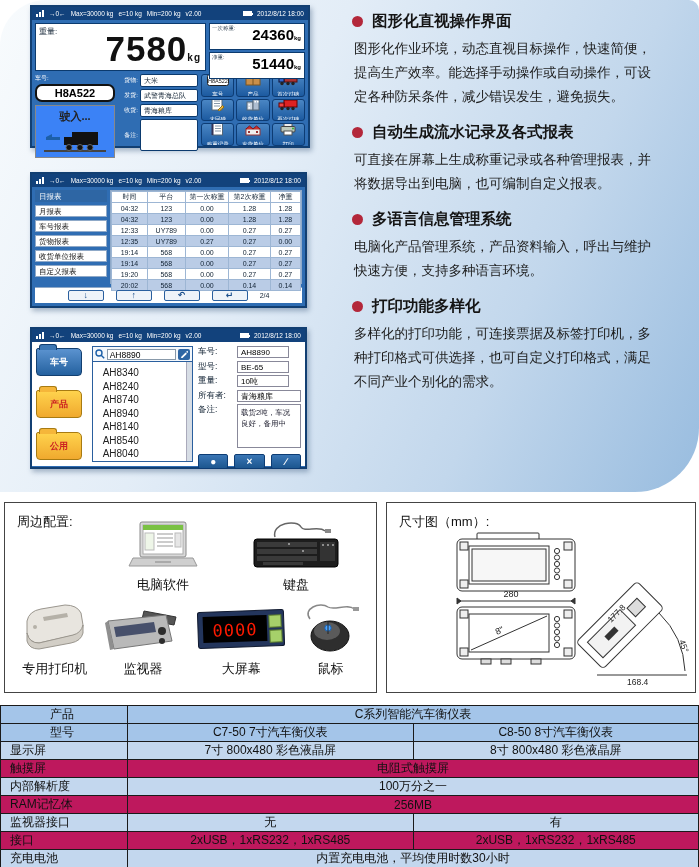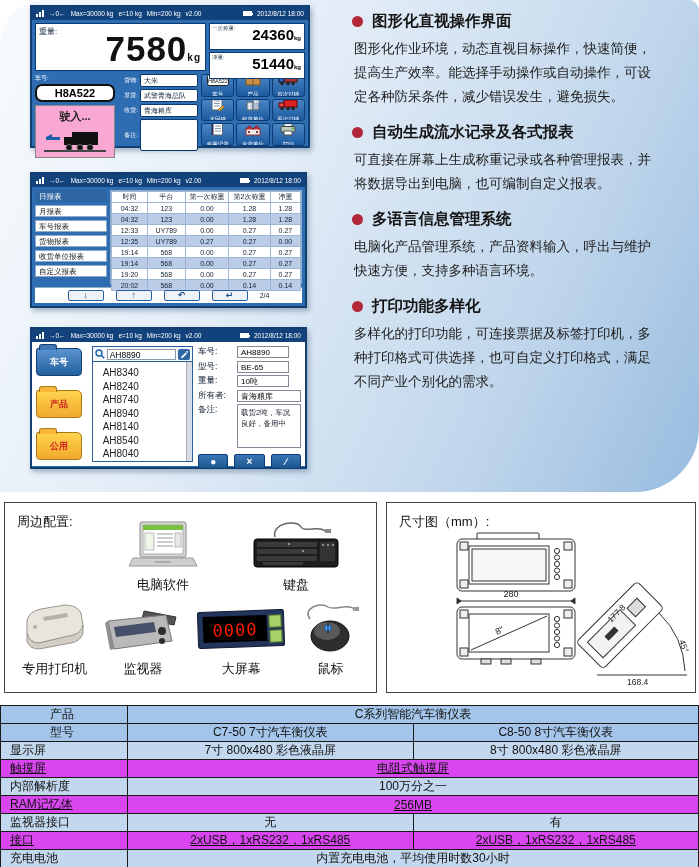--- a/index.html
+++ b/index.html
@@ -29,21 +29,21 @@
 .weight-unit{font-size:10px;font-weight:bold;}
 .sub-stack{width:96px;display:flex;flex-direction:column;gap:2px;}
 .sub-panel{flex:1;background:#fff;border:1px solid #0b3a6e;position:relative;padding:1px 3px;}
 .sub-label{font-size:5.5px;color:#345;position:absolute;left:2px;top:1px;}
 .sub-value{font-size:15px;font-weight:bold;text-align:right;line-height:20px;}
 .sub-unit{font-size:6px;}
 .s1-bottom{display:flex;gap:3px;margin-top:3px;height:72px;}
 .s1-left{width:80px;display:flex;flex-direction:column;}
 .plate-label{font-size:6px;color:#fff;margin-bottom:1px;}
 .plate-box{background:#fff;border:2px solid #111;border-radius:7px;font-size:11px;font-weight:bold;text-align:center;line-height:14px;height:18px;}
-.drivein{flex:1;margin-top:3px;background:#f9a8d4;border:1px solid #888;display:flex;flex-direction:column;align-items:center;justify-content:space-between;padding:3px 2px;}
+.drivein{flex:1;margin-top:3px;background:#3b82f6;border:1px solid #888;display:flex;flex-direction:column;align-items:center;justify-content:space-between;padding:3px 2px;}
 .drivein-text{font-size:11px;font-weight:bold;color:#222;}
 .s1-fields{flex:1;display:flex;flex-direction:column;gap:2px;}
 .f-row{display:flex;align-items:center;gap:2px;}
 .f-label{width:20px;font-size:6px;color:#fff;text-align:right;}
 .f-input{flex:1;background:#fff;border:1px solid #0b3a6e;border-radius:2px;height:13px;font-size:7px;line-height:12px;padding:0 3px;color:#123;}
 .f-input.tall{height:32px;}
 .s1-grid{width:104px;display:grid;grid-template-columns:repeat(3,1fr);grid-auto-rows:1fr;gap:2px;}
 .s1-btn{background:linear-gradient(#4a86c4,#1c5aa0);border:1px solid #0d3c74;border-radius:3px;display:flex;flex-direction:column;align-items:center;justify-content:center;gap:1px;overflow:hidden;}
 .s1-btn .lbl{font-size:5.5px;color:#fff;white-space:nowrap;}
 
@@ -101,21 +101,21 @@
 .fig .cap{font-size:13px;color:#111;}
 .dims-svg{position:absolute;left:10px;top:26px;}
 
 
 .spec{position:absolute;left:0;top:705px;width:699px;border-collapse:collapse;}
 .spec td{border:1px solid #1a1a1a;font-size:12px;color:#111;height:17.5px;text-align:center;padding:0 4px;}
 .spec td.lab{width:127px;text-align:left;padding-left:9px;}
 .spec tr.hdr td{background:#a4c5e9;}
 .spec tr.hdr td.lab{text-align:center;padding-left:0;}
 .spec tr.da td{background:#c3d7ee;}
-.spec tr.li td{background:#d946ef;text-decoration:underline;}
+.spec tr.li td{background:#be185d;}
 </style>
 </head>
 <body>
 
 <div class="card">
 
   <div class="screen" style="left:30px;top:5px;width:280px;height:143px;">
     <div class="statusbar">
         <span class="sig">
           <i style="height: 3px;"></i>

